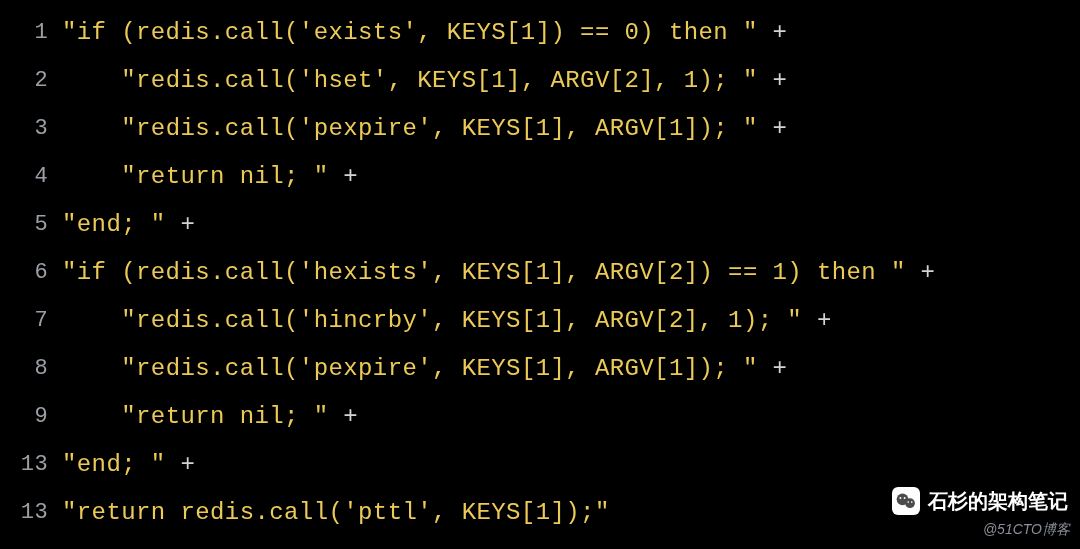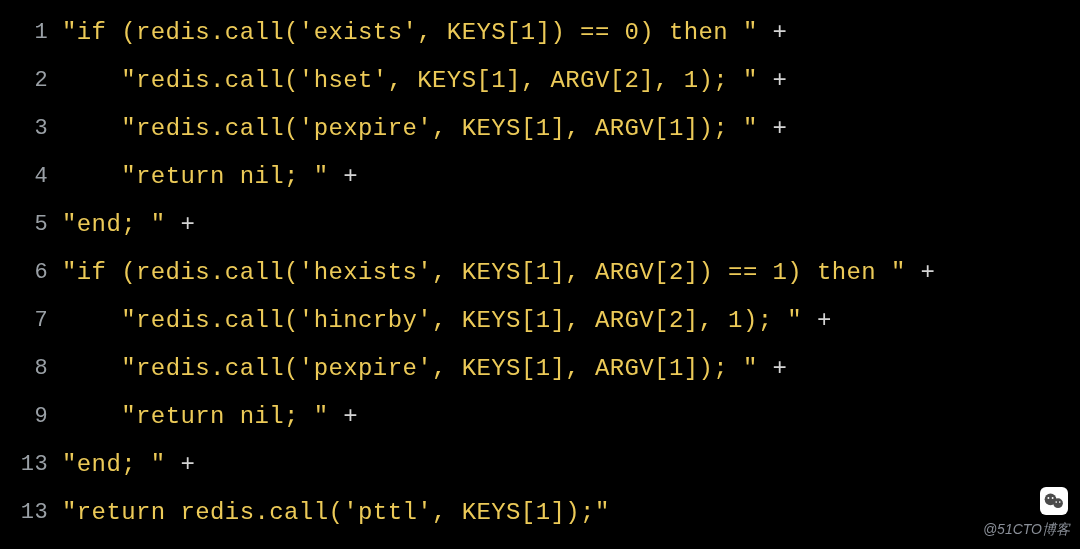--- a/index.html
+++ b/index.html
@@ -94,16 +94,17 @@
     <span class="wx-icon">
       <svg viewBox="0 0 24 24">
         <circle cx="8.2" cy="10.2" r="6.4" fill="#4b4b4b"></circle>
         <circle cx="16.4" cy="14.4" r="5.3" fill="#4b4b4b"></circle>
         <circle cx="5.9" cy="8.7" r="1.05" fill="#ffffff"></circle>
         <circle cx="10.5" cy="8.7" r="1.05" fill="#ffffff"></circle>
         <circle cx="14.4" cy="13.2" r="0.9" fill="#ffffff"></circle>
         <circle cx="18.3" cy="13.2" r="0.9" fill="#ffffff"></circle>
       </svg>
     </span>
+    <span>石杉的架构笔记</span>
   </div>
 
   <div class="cto-credit">@51CTO博客</div>
 </div>
 
 </body></html>

